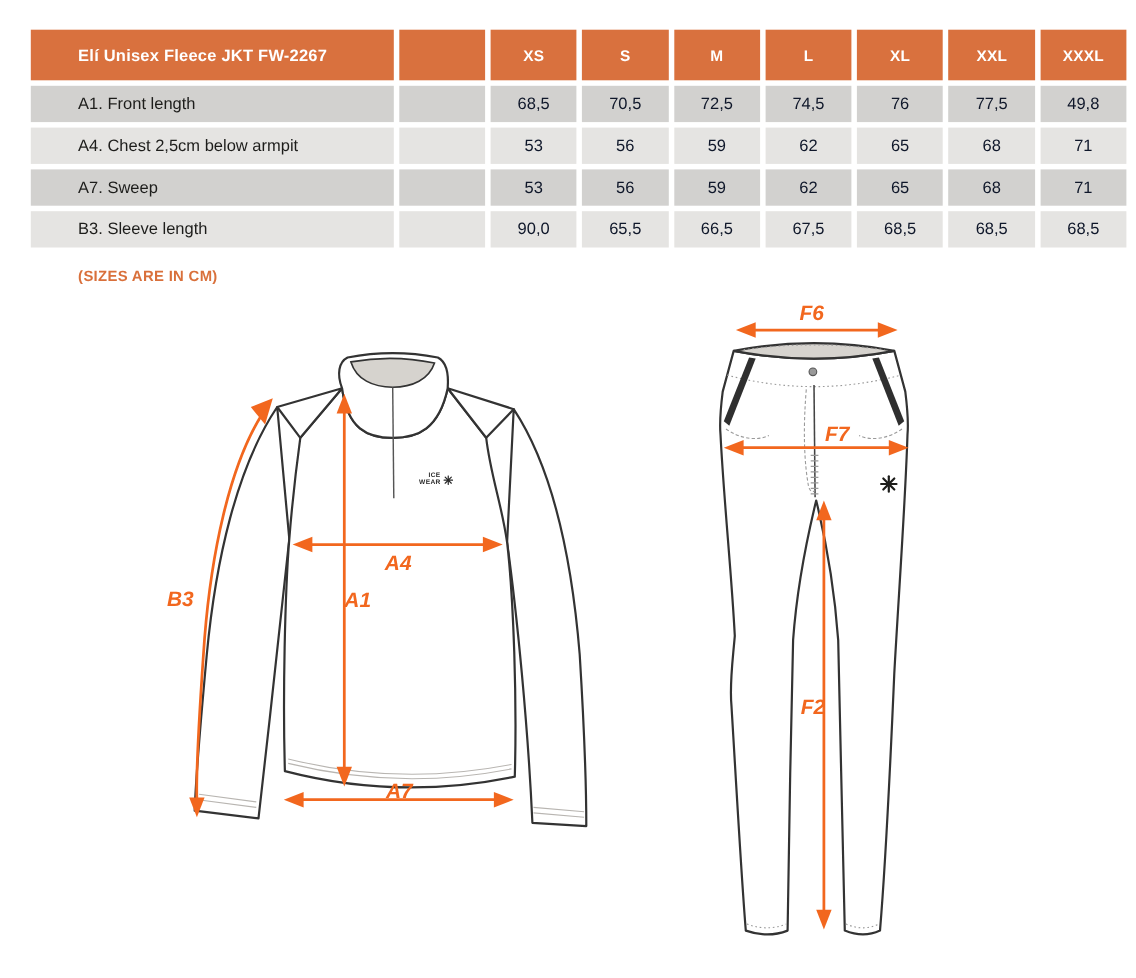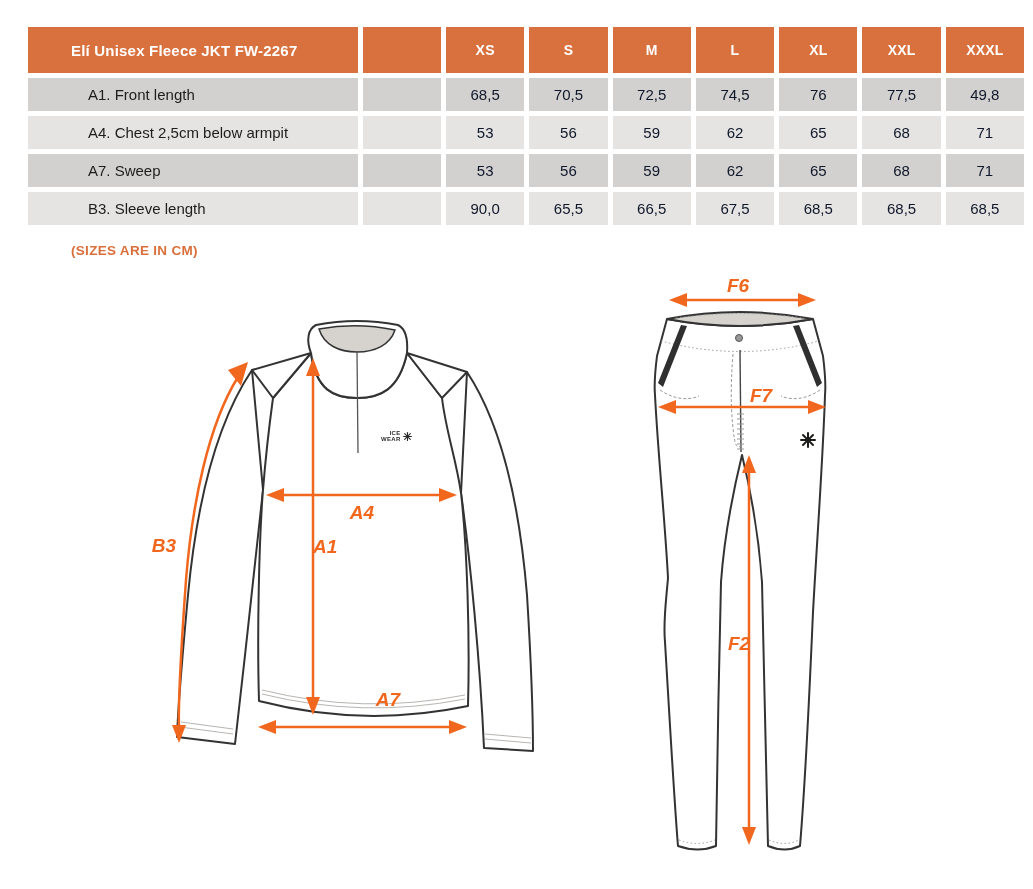--- a/index.html
+++ b/index.html
@@ -12,21 +12,21 @@
   .size-table{
     position:absolute;left:28px;top:27px;width:996px;
     display:grid;
     grid-template-columns:330px 78px repeat(7,1fr);
     grid-template-rows:46px repeat(4,33px);
     gap:5px;
   }
   .cell{display:flex;align-items:center;justify-content:center;font-size:15px;}
   .cell.head{background:#d9713e;color:#ffffff;font-weight:700;font-size:14px;letter-spacing:.2px;}
   .cell.title{justify-content:flex-start;padding-left:43px;font-size:15px;}
-  .cell.label{justify-content:flex-start;padding-left:60px;color:#1d1d1b;}
+  .cell.label{justify-content:flex-start;padding-left:43px;color:#1d1d1b;}
   .cell.value{color:#0f172a;}
   .r0,.r2{background:#d2d1cf;}
   .r1,.r3{background:#e5e4e2;}
 
   
   .cm-note{
     position:absolute;left:71px;top:243px;
     color:#d9703b;font-size:13.5px;font-weight:700;letter-spacing:.3px;
   }
 
@@ -35,21 +35,21 @@
   .jacket-svg{left:130px;top:295px;width:440px;height:575px;}
   .pants-svg{left:630px;top:265px;width:400px;height:600px;}
 
   .mlabel{
     position:absolute;width:34px;text-align:center;
     color:#f2671e;font-weight:700;font-size:19px;line-height:20px;font-style:italic;
   }
   .mlabel-b3{left:147px;top:536px;}
   .mlabel-a4{left:345px;top:503px;}
   .mlabel-a1{left:313px;top:537px;text-align:left;}
-  .mlabel-a7{left:346px;top:690px;margin-left:25px;}
+  .mlabel-a7{left:346px;top:710px;}
   .mlabel-f6{left:721px;top:276px;}
   .mlabel-f7{left:744px;top:386px;}
   .mlabel-f2{left:722px;top:634px;}
 
   .jkt-logo{
     position:absolute;left:381px;top:430px;
     display:flex;align-items:center;gap:2px;
   }
   .jkt-logo .txt{
     text-align:right;font-size:6px;line-height:6px;font-weight:700;

